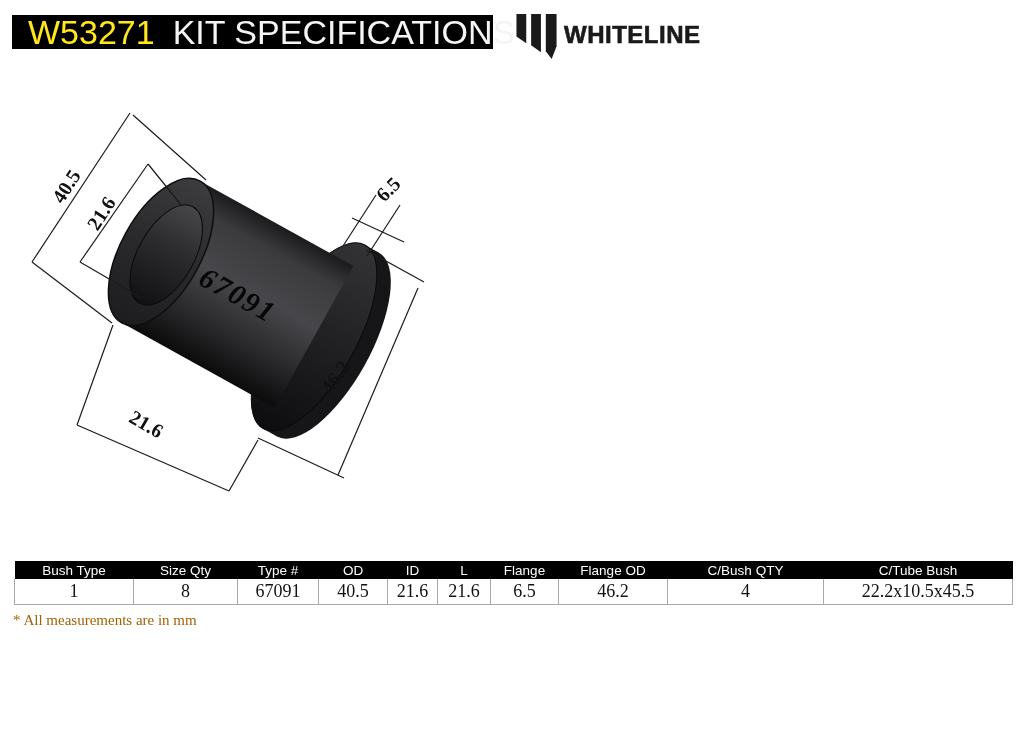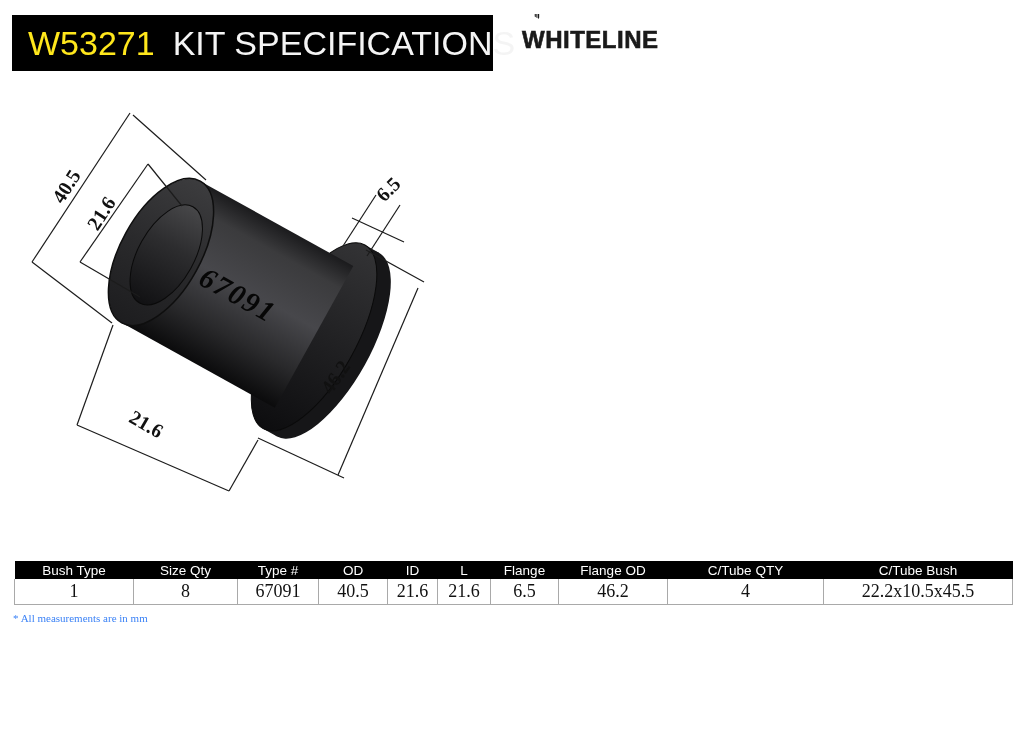--- a/index.html
+++ b/index.html
@@ -2,28 +2,28 @@
 <html><head>
 <meta charset="utf-8">
 <style>
   html,body{margin:0;padding:0;}
   body{
     width:1024px;height:738px;position:relative;background:#ffffff;
     font-family:"Liberation Sans",sans-serif;overflow:hidden;
   }
   
   .titlebar{
-    position:absolute;left:12px;top:15px;width:481px;height:56px;
+    position:absolute;left:12px;top:15px;width:481px;height:34px;
     background:#000;display:flex;align-items:center;padding-left:16px;
     box-sizing:border-box;white-space:nowrap;
   }
   .titlebar .kit-code{color:#ffe71c;font-size:34px;letter-spacing:0px;}
   .titlebar .kit-title{color:#f4f4f4;font-size:34px;margin-left:18px;letter-spacing:0px;}
   
-  .logo{position:absolute;left:516px;top:14px;height:46px;display:flex;align-items:flex-start;flex-direction:column;}
+  .logo{position:absolute;left:516px;top:14px;height:46px;display:flex;align-items:flex-start;}
   .logo-icon{width:42px;height:45px;display:block;}
   .wordmark{
     margin-left:6px;font-size:24px;font-weight:bold;color:#1a1a1a;
     letter-spacing:0.5px;line-height:41px;-webkit-text-stroke:0.6px #1a1a1a;
   }
   
   .drawing{position:absolute;left:10px;top:90px;width:470px;height:420px;}
   .dim-line{stroke:#1c1c1c;stroke-width:1.2;fill:none;}
   .dim-label{
     font-family:"Liberation Serif",serif;font-weight:bold;font-size:20px;fill:#111;
@@ -41,21 +41,21 @@
     background:#000;color:#fff;font-family:"Liberation Sans",sans-serif;
     font-size:13.5px;font-weight:normal;height:18px;padding:0;text-align:center;
     border:none;
   }
   .spec-table td{
     font-family:"Liberation Serif",serif;font-size:18px;color:#111;height:25px;
     text-align:center;padding:0;border:1px solid #a9a9a9;border-top:none;
   }
   .footnote{
     position:absolute;left:13px;top:612px;font-family:"Liberation Serif",serif;
-    font-size:11px;color:#3b82f6;
+    font-size:15px;color:#a16207;
   }
 </style>
 </head>
 <body>
 
 <div class="titlebar">
   <span class="kit-code">W53271</span>
   <span class="kit-title">KIT SPECIFICATIONS</span>
 </div>
 
@@ -156,21 +156,21 @@
   <thead>
     <tr>
       <th>Bush Type</th>
       <th>Size Qty</th>
       <th>Type #</th>
       <th>OD</th>
       <th>ID</th>
       <th>L</th>
       <th>Flange</th>
       <th>Flange OD</th>
-      <th>C/Tube QTY</th>
+      <th>C/Bush QTY</th>
       <th>C/Tube Bush</th>
     </tr>
   </thead>
   <tbody>
     <tr>
       <td>1</td>
       <td>8</td>
       <td>67091</td>
       <td>40.5</td>
       <td>21.6</td>

